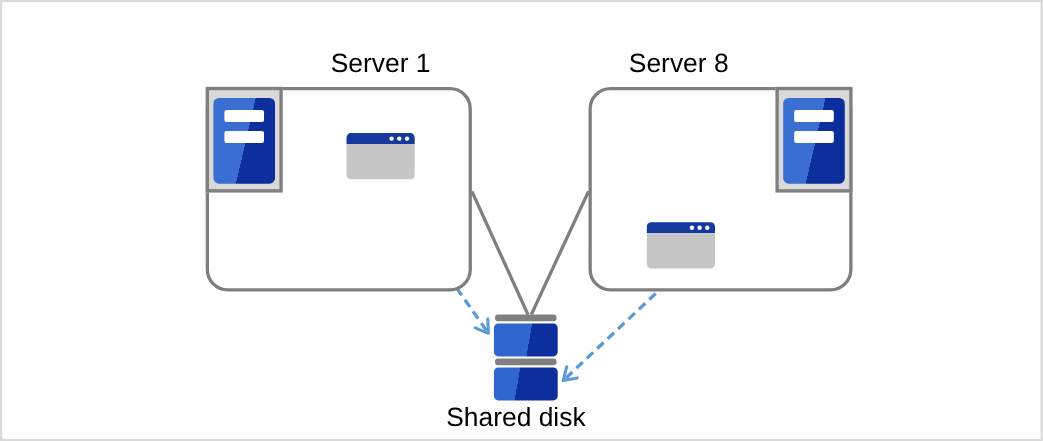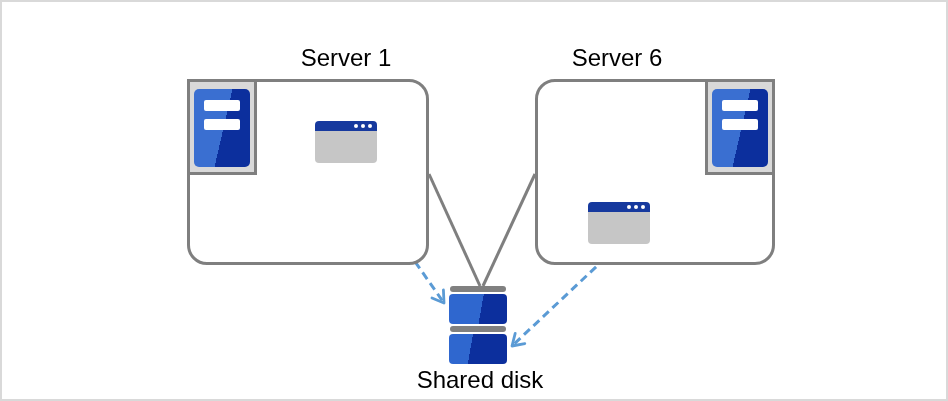--- a/index.html
+++ b/index.html
@@ -138,21 +138,21 @@
 
   <div class="app-icon" style="left:313px;top:119px;">
     <div class="app-titlebar">
       <span class="app-dot"></span>
       <span class="app-dot"></span>
       <span class="app-dot"></span>
     </div>
     <div class="app-body"></div>
   </div>
 
-  <div class="label" style="left:515px;top:45px;width:200px;">Server 6</div>
+  <div class="label" style="left:515px;top:45px;width:200px;">Server 8</div>
 
   <div class="server-box" style="left:533px;top:77px;width:240px;height:186px;"></div>
 
   <div class="server-frame" style="left:703px;top:77px;">
     <div class="server-tower">
       <div class="tower-slot s1"></div>
       <div class="tower-slot s2"></div>
     </div>
   </div>
 
@@ -167,15 +167,15 @@
     <div class="app-body"></div>
   </div>
 
   <div class="disk">
     <div class="disk-bar"></div>
     <div class="disk-platter upper"></div>
     <div class="disk-bar"></div>
     <div class="disk-platter lower"></div>
   </div>
 
-  <div class="label" style="left:378px;top:367px;width:200px;">Shared disk</div>
+  <div class="label" style="left:367px;top:367px;width:200px;">Shared disk</div>
 
 </div>
 
 </body></html>

